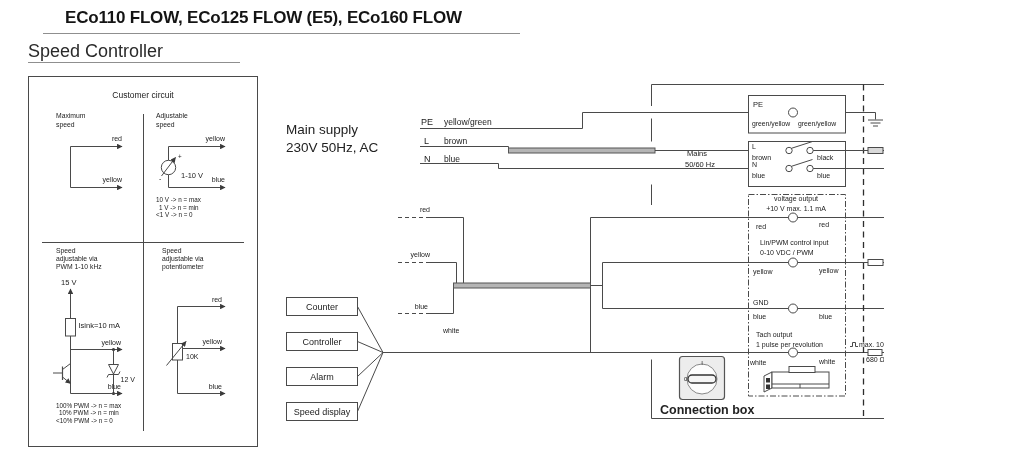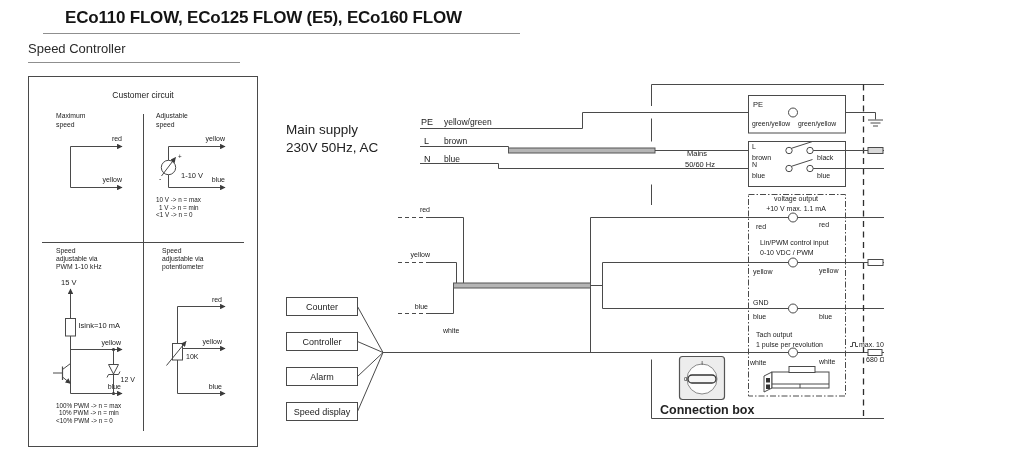--- a/index.html
+++ b/index.html
@@ -1,20 +1,20 @@
 <!DOCTYPE html>
 <html><head>
 <meta charset="utf-8">
 <style>
   html,body{margin:0;padding:0;background:#fff;}
   .page{position:relative;width:884px;height:450px;background:#fff;overflow:hidden;
         font-family:"Liberation Sans",sans-serif;}
   .title{position:absolute;left:65px;top:8px;font-size:17px;font-weight:bold;color:#141414;letter-spacing:-0.2px;}
   .rule1{position:absolute;left:43px;top:33px;width:477px;height:1px;background:#8f8f8f;}
-  .subtitle{position:absolute;left:28px;top:41px;font-size:13px;color:#2a2a2a;}
+  .subtitle{position:absolute;left:28px;top:41px;font-size:18px;color:#2a2a2a;}
   .rule2{position:absolute;left:28px;top:62px;width:212px;height:1px;background:#8f8f8f;}
   svg{position:absolute;left:0;top:0;}
   svg text{font-family:"Liberation Sans",sans-serif;fill:#222;}
   .w{stroke:#4a4a4a;stroke-width:1;fill:none;}
   .w12{stroke:#4a4a4a;stroke-width:1.2;fill:none;}
   .wd{stroke:#4a4a4a;stroke-width:1;fill:none;stroke-dasharray:4 3;}
   .bx{fill:#fff;stroke:#4a4a4a;stroke-width:1;}
   .bxg{fill:#d9d9d9;stroke:#4a4a4a;stroke-width:1;}
   .dd{stroke:#2d2d2d;stroke-width:1.3;fill:none;stroke-dasharray:6 4.5;}
   .dcb{fill:none;stroke:#4a4a4a;stroke-width:1;stroke-dasharray:6 2 1.5 2;}

